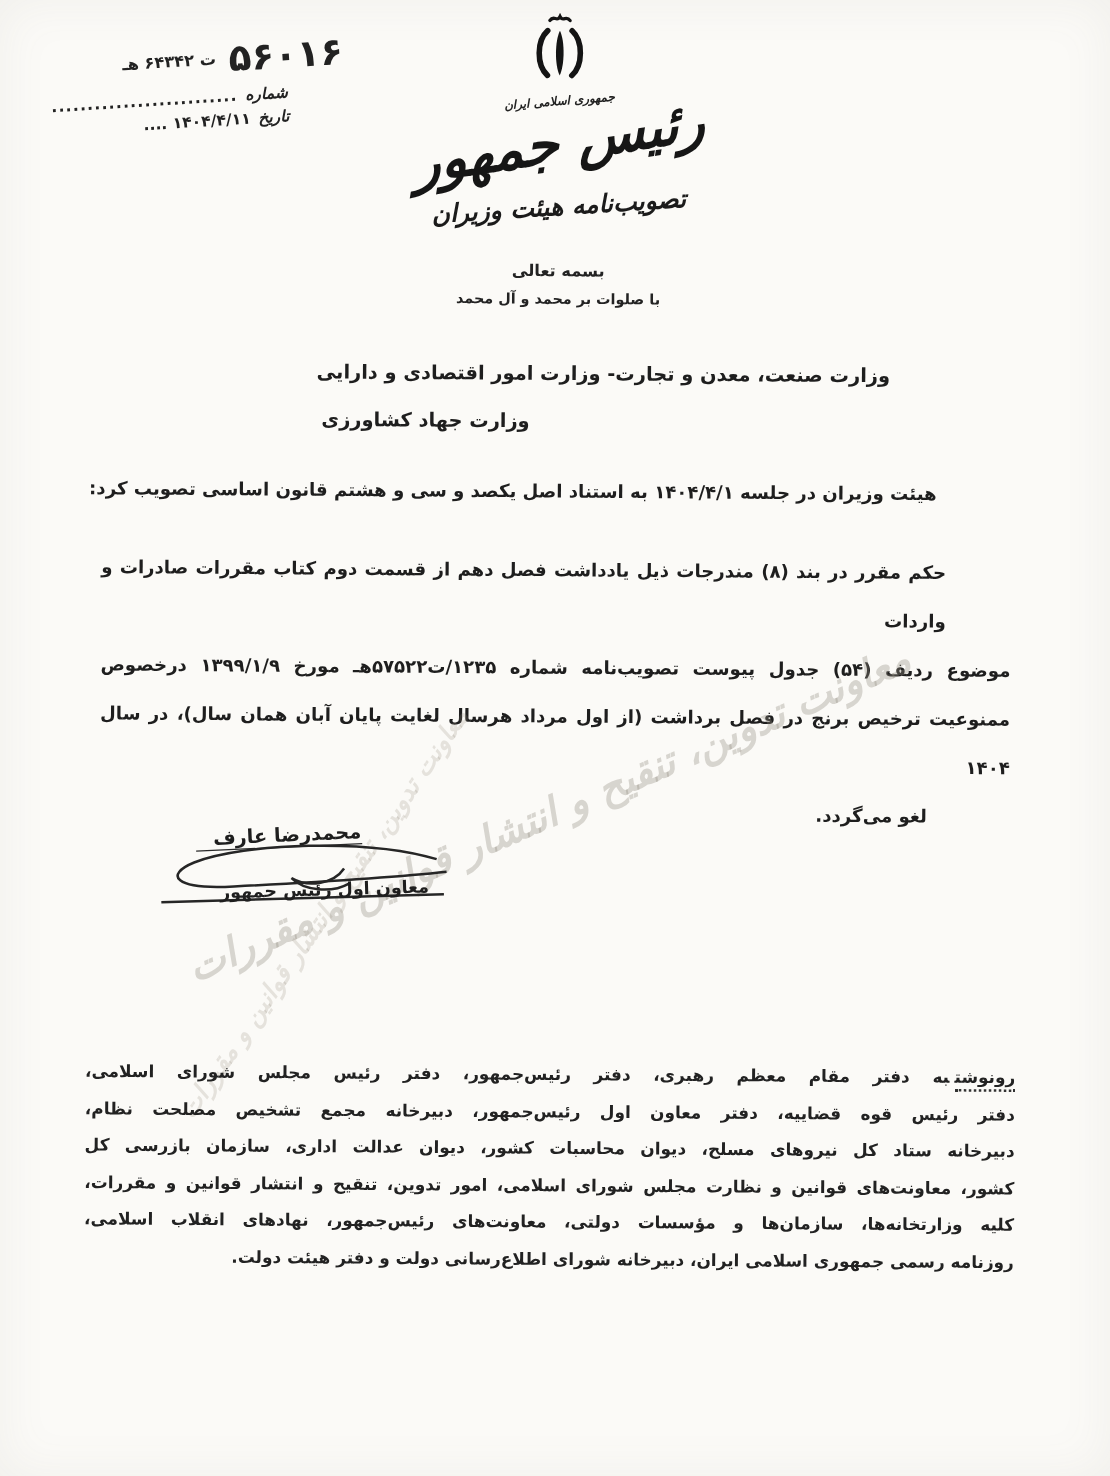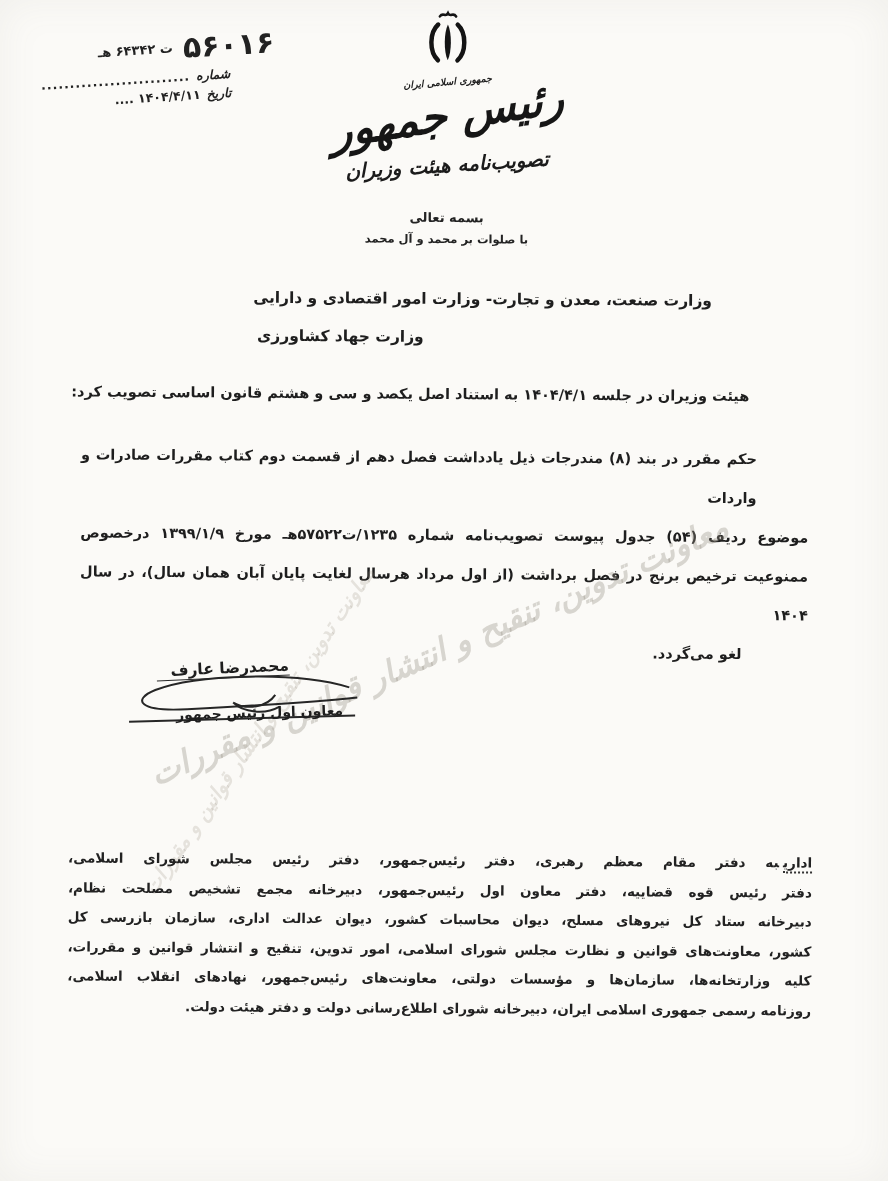--- a/index.html
+++ b/index.html
@@ -144,21 +144,21 @@
             <path d="M150 22 C142 34, 122 38, 108 30 C118 40, 140 42, 154 34"></path>
             <path d="M4 50 L230 42"></path>
           </g>
         </svg>
       </span>
       <div class="sig-title">معاون اول رئیس جمهور</div>
     </div>
 
     <div class="cc">
       <div class="cc-line">
-        <span class="cc-label">اداری</span><span>به دفتر مقام معظم رهبری، دفتر رئیس‌جمهور، دفتر رئیس مجلس شورای اسلامی،</span>
+        <span class="cc-label">رونوشت</span><span>به دفتر مقام معظم رهبری، دفتر رئیس‌جمهور، دفتر رئیس مجلس شورای اسلامی،</span>
       </div>
       <div class="cc-line">دفتر رئیس قوه قضاییه، دفتر معاون اول رئیس‌جمهور، دبیرخانه مجمع تشخیص مصلحت نظام،</div>
       <div class="cc-line">دبیرخانه ستاد کل نیروهای مسلح، دیوان محاسبات کشور، دیوان عدالت اداری، سازمان بازرسی کل</div>
       <div class="cc-line">کشور، معاونت‌های قوانین و نظارت مجلس شورای اسلامی، امور تدوین، تنقیح و انتشار قوانین و مقررات،</div>
       <div class="cc-line">کلیه وزارتخانه‌ها، سازمان‌ها و مؤسسات دولتی، معاونت‌های رئیس‌جمهور، نهادهای انقلاب اسلامی،</div>
       <div class="cc-line last">روزنامه رسمی جمهوری اسلامی ایران، دبیرخانه شورای اطلاع‌رسانی دولت و دفتر هیئت دولت.</div>
     </div>
 
   </div>
 </div>

